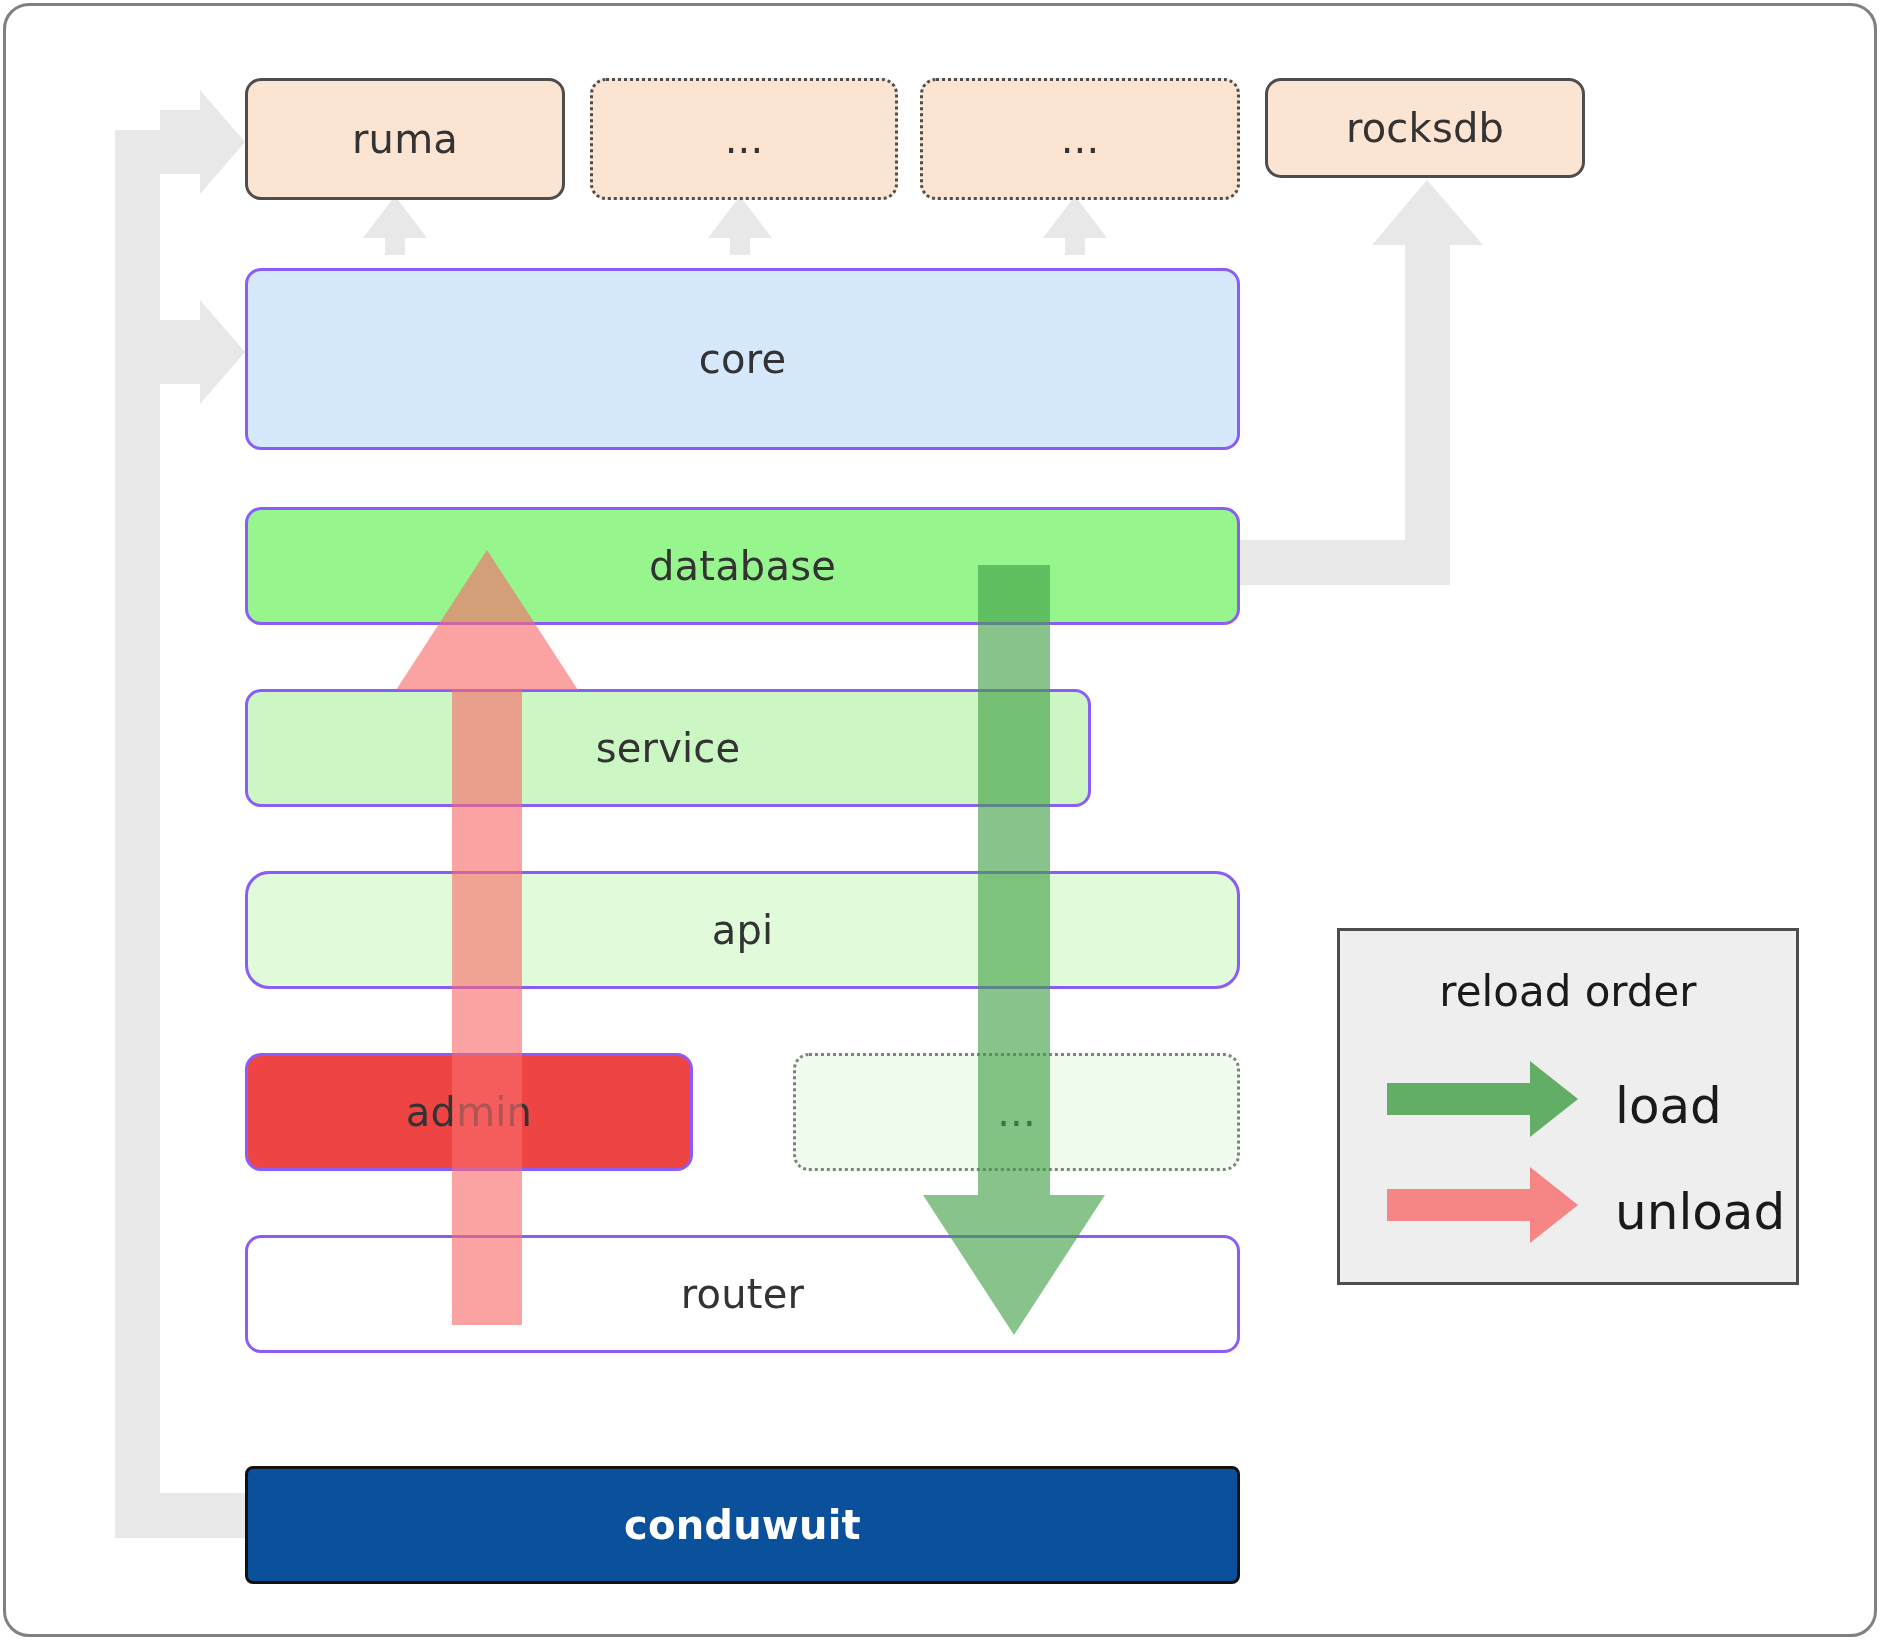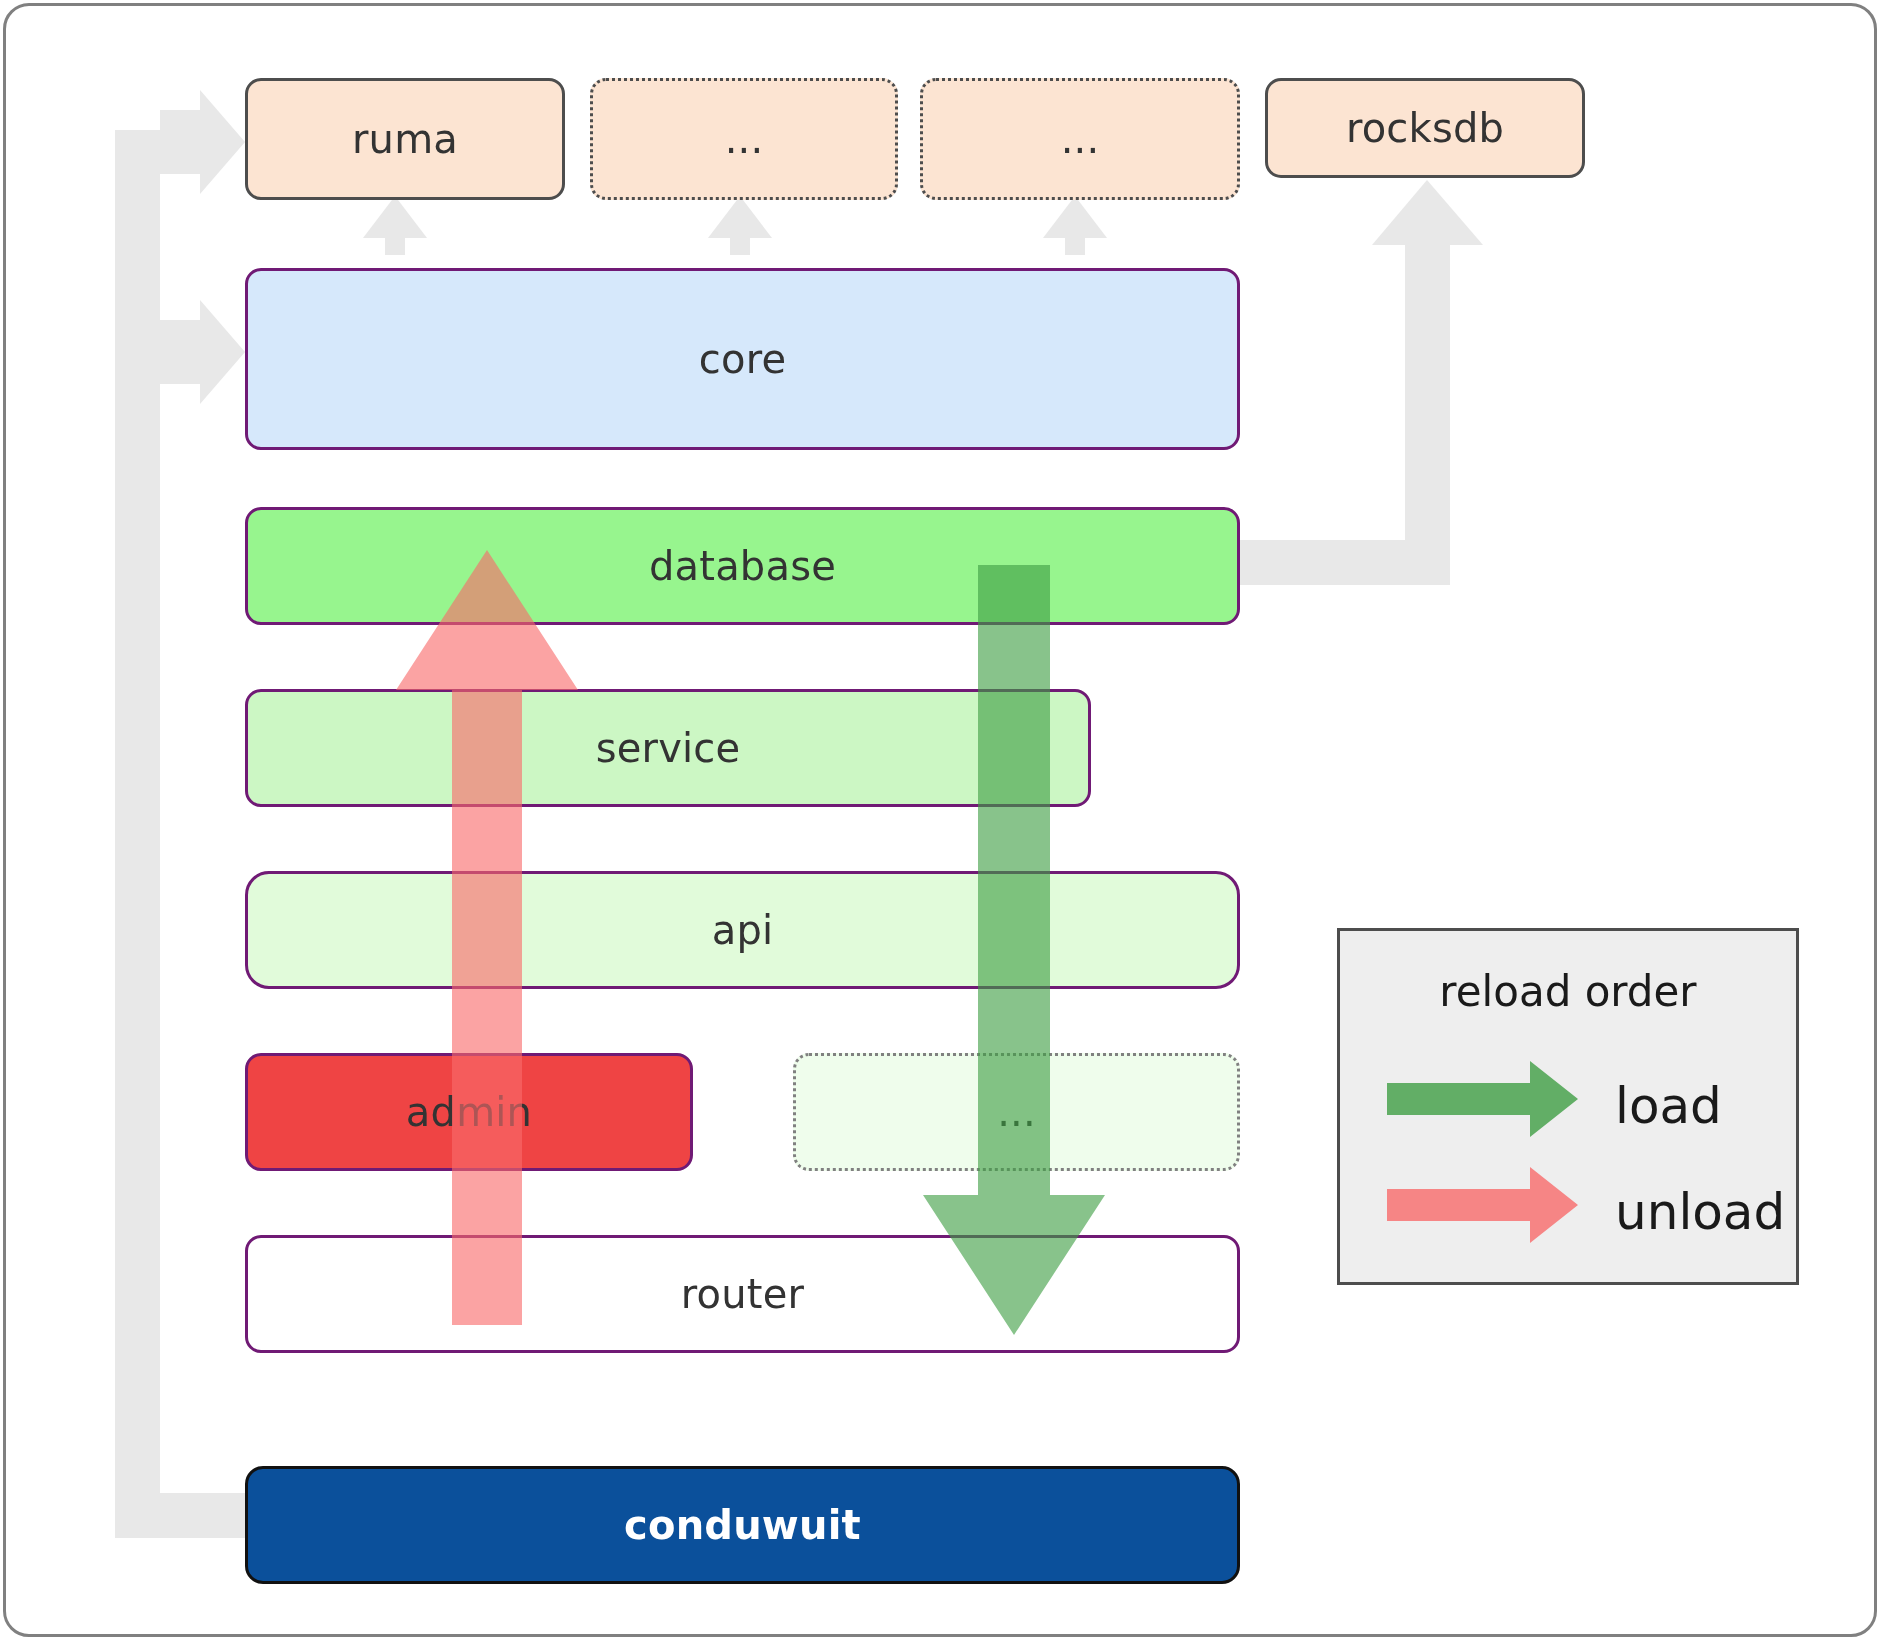--- a/index.html
+++ b/index.html
@@ -48,38 +48,38 @@
     background: #fce4d2;
     border: 3px solid #4d4d4d;
     border-radius: 16px;
   }
   .dep.dotted {
     border: 3px dotted #4d4d4d;
   }
 
   
   .layer {
-    border: 3px solid #701a75;
+    border: 3px solid #8b5cf6;
   }
   .layer.dotted { border: 3px dotted #808080; }
 
   .core   { background: #d6e8fb; }
   .database { background: #97f58e; }
   .service  { background: #ccf7c4; }
   .api      { background: #e1fbda; }
   .admin    { background: #ef4444; }
   .dots2    { background: #effdec; }
   .router   { background: #ffffff; }
 
   .conduwuit {
     background: #0b509b;
     border: 3px solid #111111;
     color: #ffffff;
     font-weight: bold;
-    border-radius: 18px;
+    border-radius: 8px;
   }
 
   
   .legend {
     position: absolute;
     background: #eeeeee;
     border: 3px solid #4d4d4d;
     box-sizing: border-box;
   }
   .legend-title {

